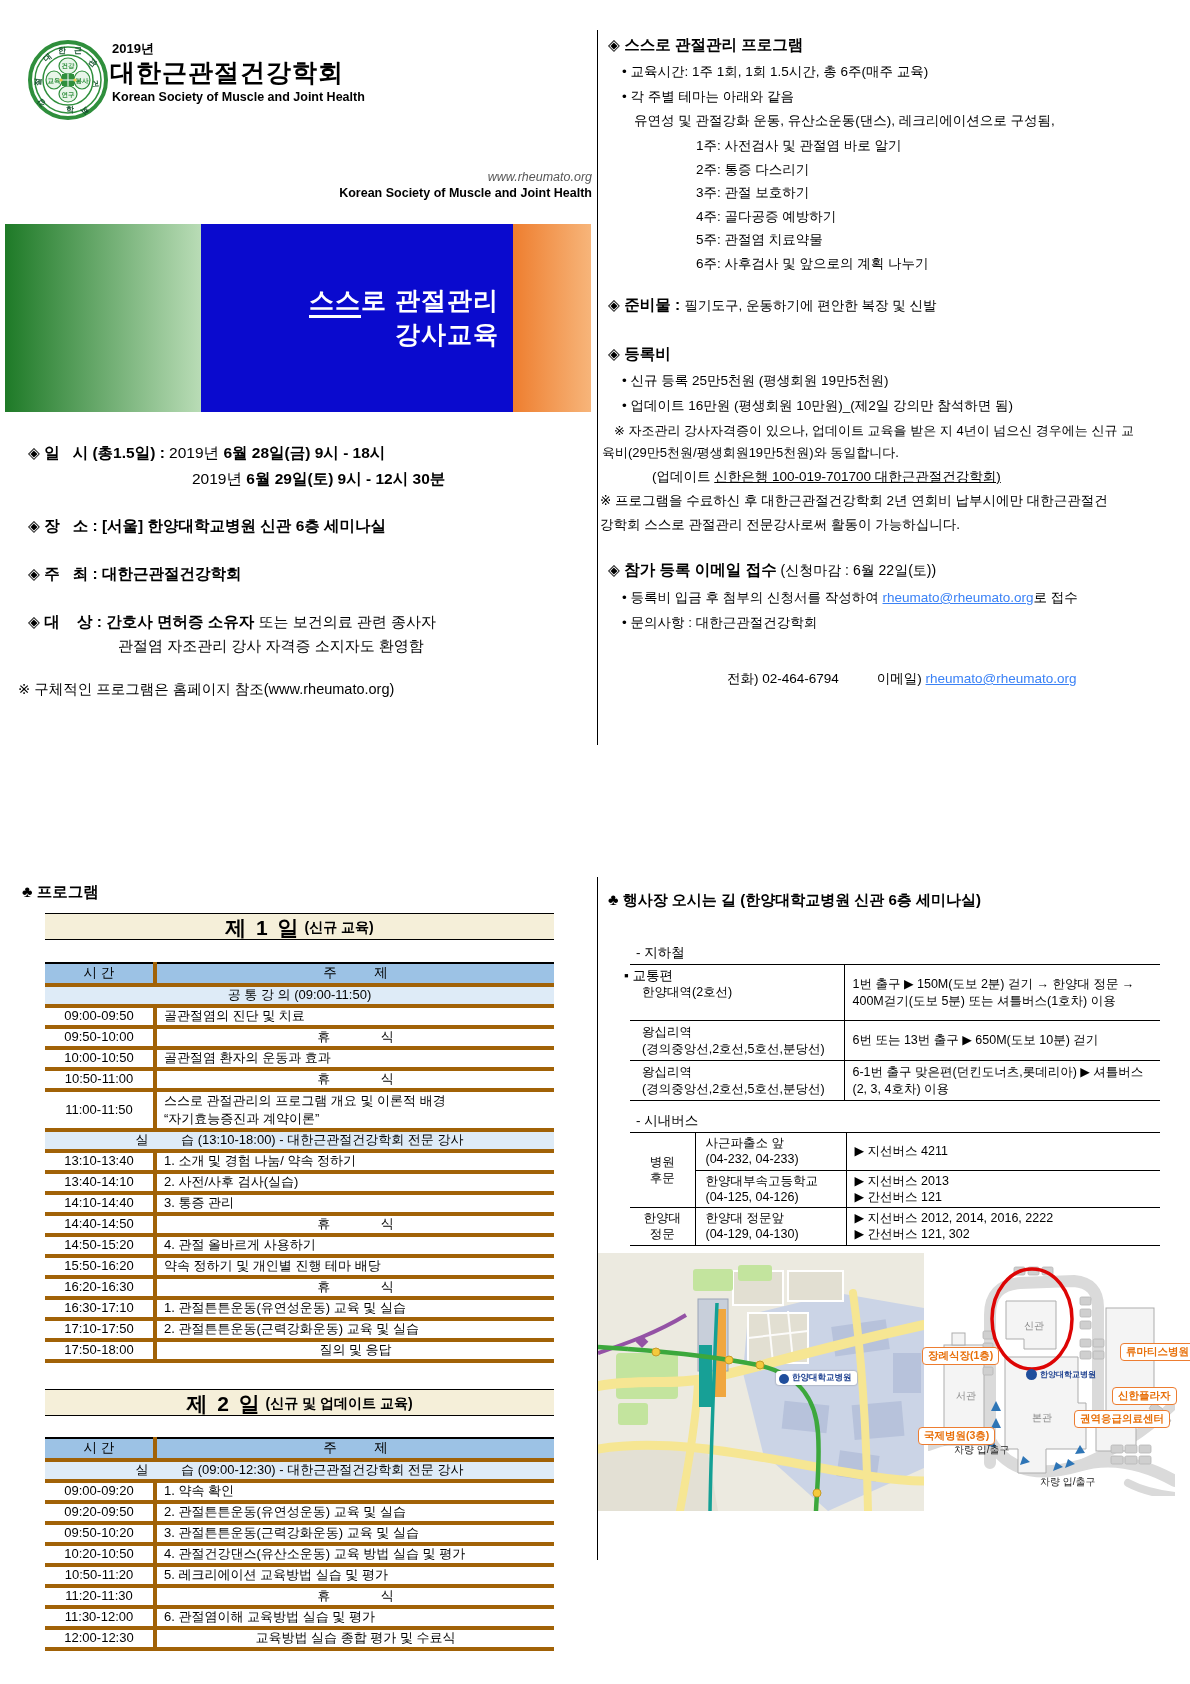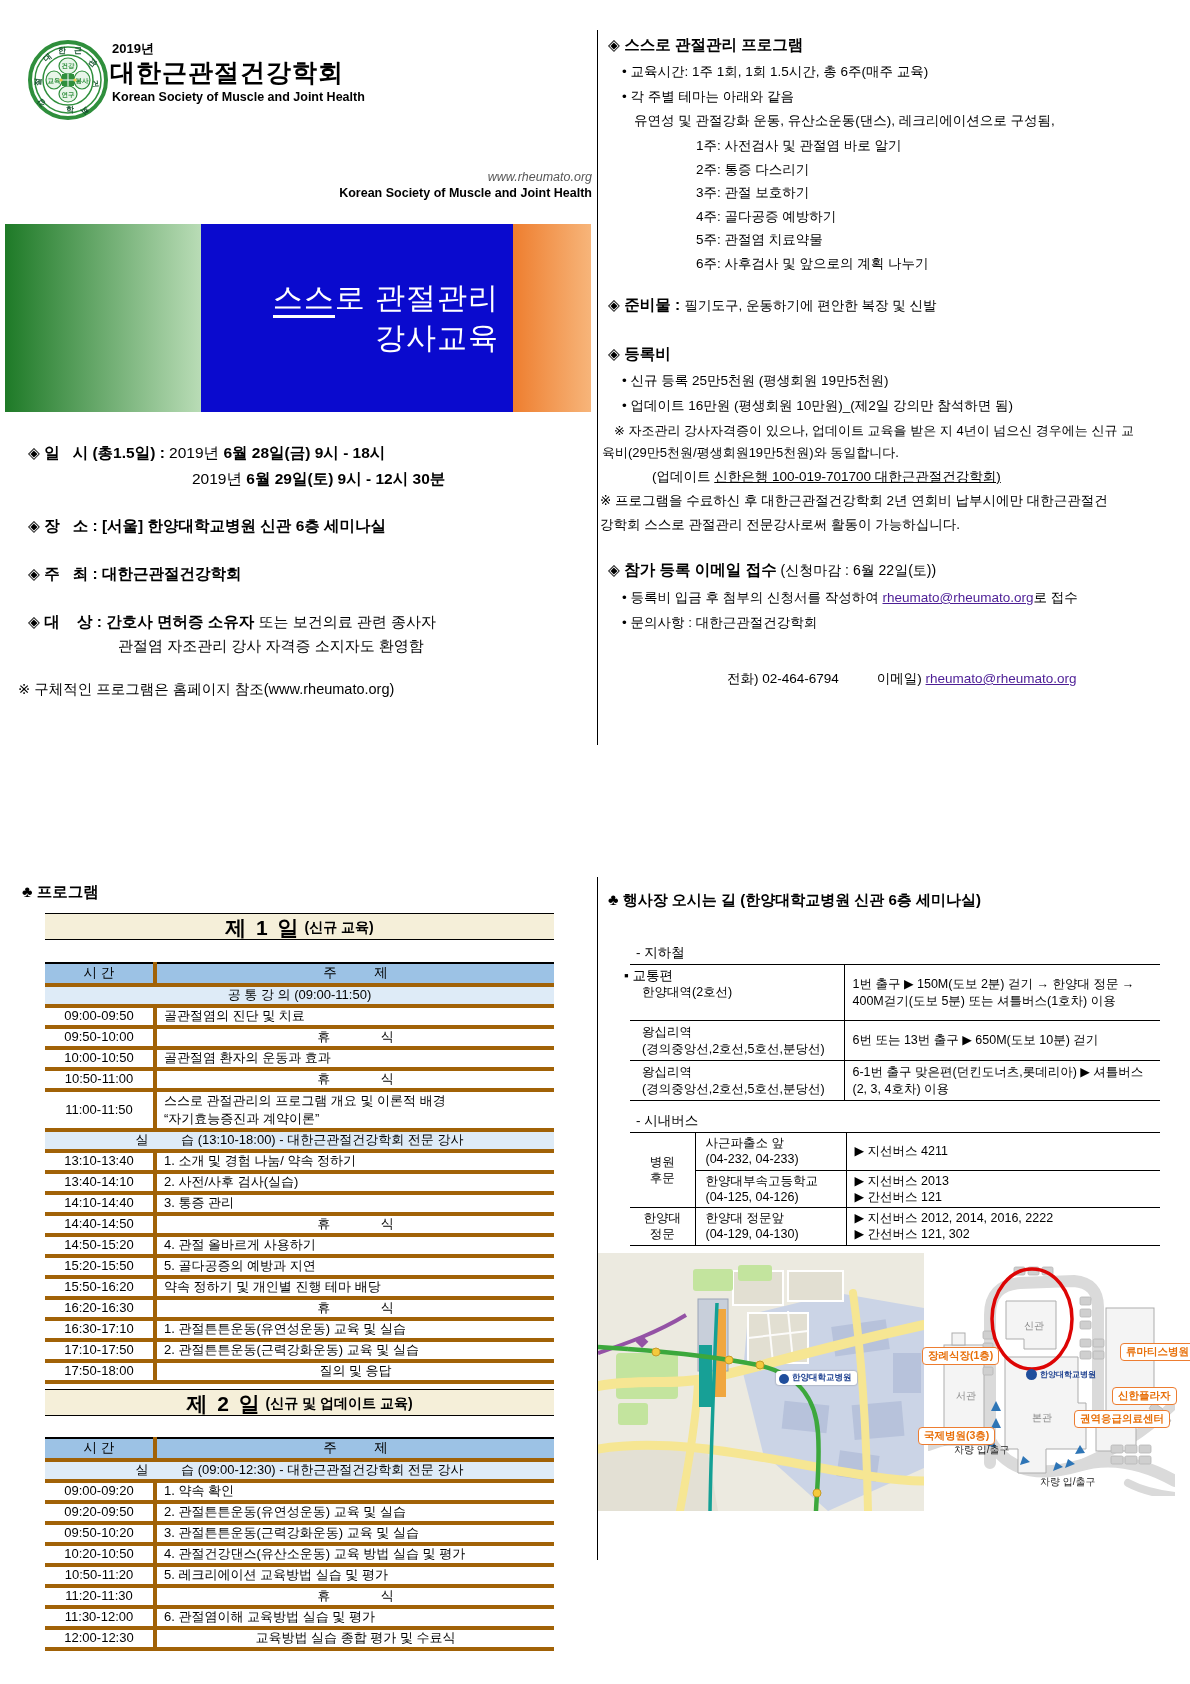--- a/index.html
+++ b/index.html
@@ -16,42 +16,42 @@
   #org-kr{left:110px;top:56px;font-size:25px;font-weight:bold;letter-spacing:1px;}
   #org-en{left:112px;top:90px;font-size:12.5px;font-weight:bold;}
   #url-line{left:250px;top:170px;width:342px;text-align:right;font-size:12.5px;color:#555;}
   #org-en2{left:250px;top:186px;width:342px;text-align:right;font-size:12.5px;font-weight:bold;}
 
   
   #banner{left:5px;top:224px;width:586px;height:188px;display:flex;}
   #banner .g{width:196px;height:100%;}
   #banner .bl{width:312px;height:100%;display:flex;flex-direction:column;justify-content:center;align-items:flex-end;padding-right:14px;}
   #banner .o{flex:1;height:100%;}
-  #banner .l1,#banner .l2{color:#fff;font-size:30px;font-weight:normal;line-height:1.35;letter-spacing:1px;}
+  #banner .l1,#banner .l2{color:#fff;font-size:25px;font-weight:bold;line-height:1.35;letter-spacing:1px;}
   #banner .ul{border-bottom:3px solid #fff;padding-bottom:1px;}
 
   
   .info-line{left:28px;font-size:15.5px;line-height:1.25;}
   .info-label{font-weight:bold;white-space:pre;}
   .info-strong{font-weight:bold;}
   #footnote{left:18px;top:680px;font-size:14.5px;}
 
   
   .vdiv{width:1px;background:#000;}
   #vdiv-top{left:597px;top:30px;height:715px;}
   #vdiv-bottom{left:597px;top:877px;height:683px;}
 
   
   .rt{left:608px;font-size:13.5px;line-height:1.3;}
   .rt-title{font-size:15.5px;font-weight:bold;}
   .bullet{left:622px;}
   #week-themes{left:696px;top:137px;}
   .week-item{height:23.5px;font-size:13.5px;}
   .small-note{font-size:13px;}
-  a.mail,.mail{color:#4c1d95;}
+  a.mail,.mail{color:#3b82f6;}
   .acct{ text-decoration:underline;}
 
   
   #prog-title{left:22px;top:882px;font-size:15.5px;font-weight:bold;}
   .club{font-size:16px;}
   .dayband{left:45px;width:509px;height:27px;background:#F5EFD9;border-top:1.5px solid #000;border-bottom:1.5px solid #000;text-align:center;}
   .dayband .big{font-size:21px;font-weight:bold;letter-spacing:2px;vertical-align:middle;}
   .dayband .sub{font-size:14px;font-weight:bold;vertical-align:middle;}
   #day1-band{top:913px;}
   #day2-band{top:1389px;}
@@ -280,24 +280,20 @@
           <td class="t">14:10-14:40</td>
           <td class="s">3. 통증 관리</td>
         </tr>
         <tr class="break">
           <td class="t">14:40-14:50</td>
           <td class="s pre">휴              식</td>
         </tr>
         <tr class="row">
           <td class="t">14:50-15:20</td>
           <td class="s">4. 관절 올바르게 사용하기</td>
-        </tr>
-        <tr class="row">
-          <td class="t">15:20-15:50</td>
-          <td class="s">5. 골다공증의 예방과 지연</td>
         </tr>
         <tr class="row">
           <td class="t">15:50-16:20</td>
           <td class="s">약속 정하기 및 개인별 진행 테마 배당</td>
         </tr>
         <tr class="break">
           <td class="t">16:20-16:30</td>
           <td class="s pre">휴              식</td>
         </tr>
         <tr class="row">

